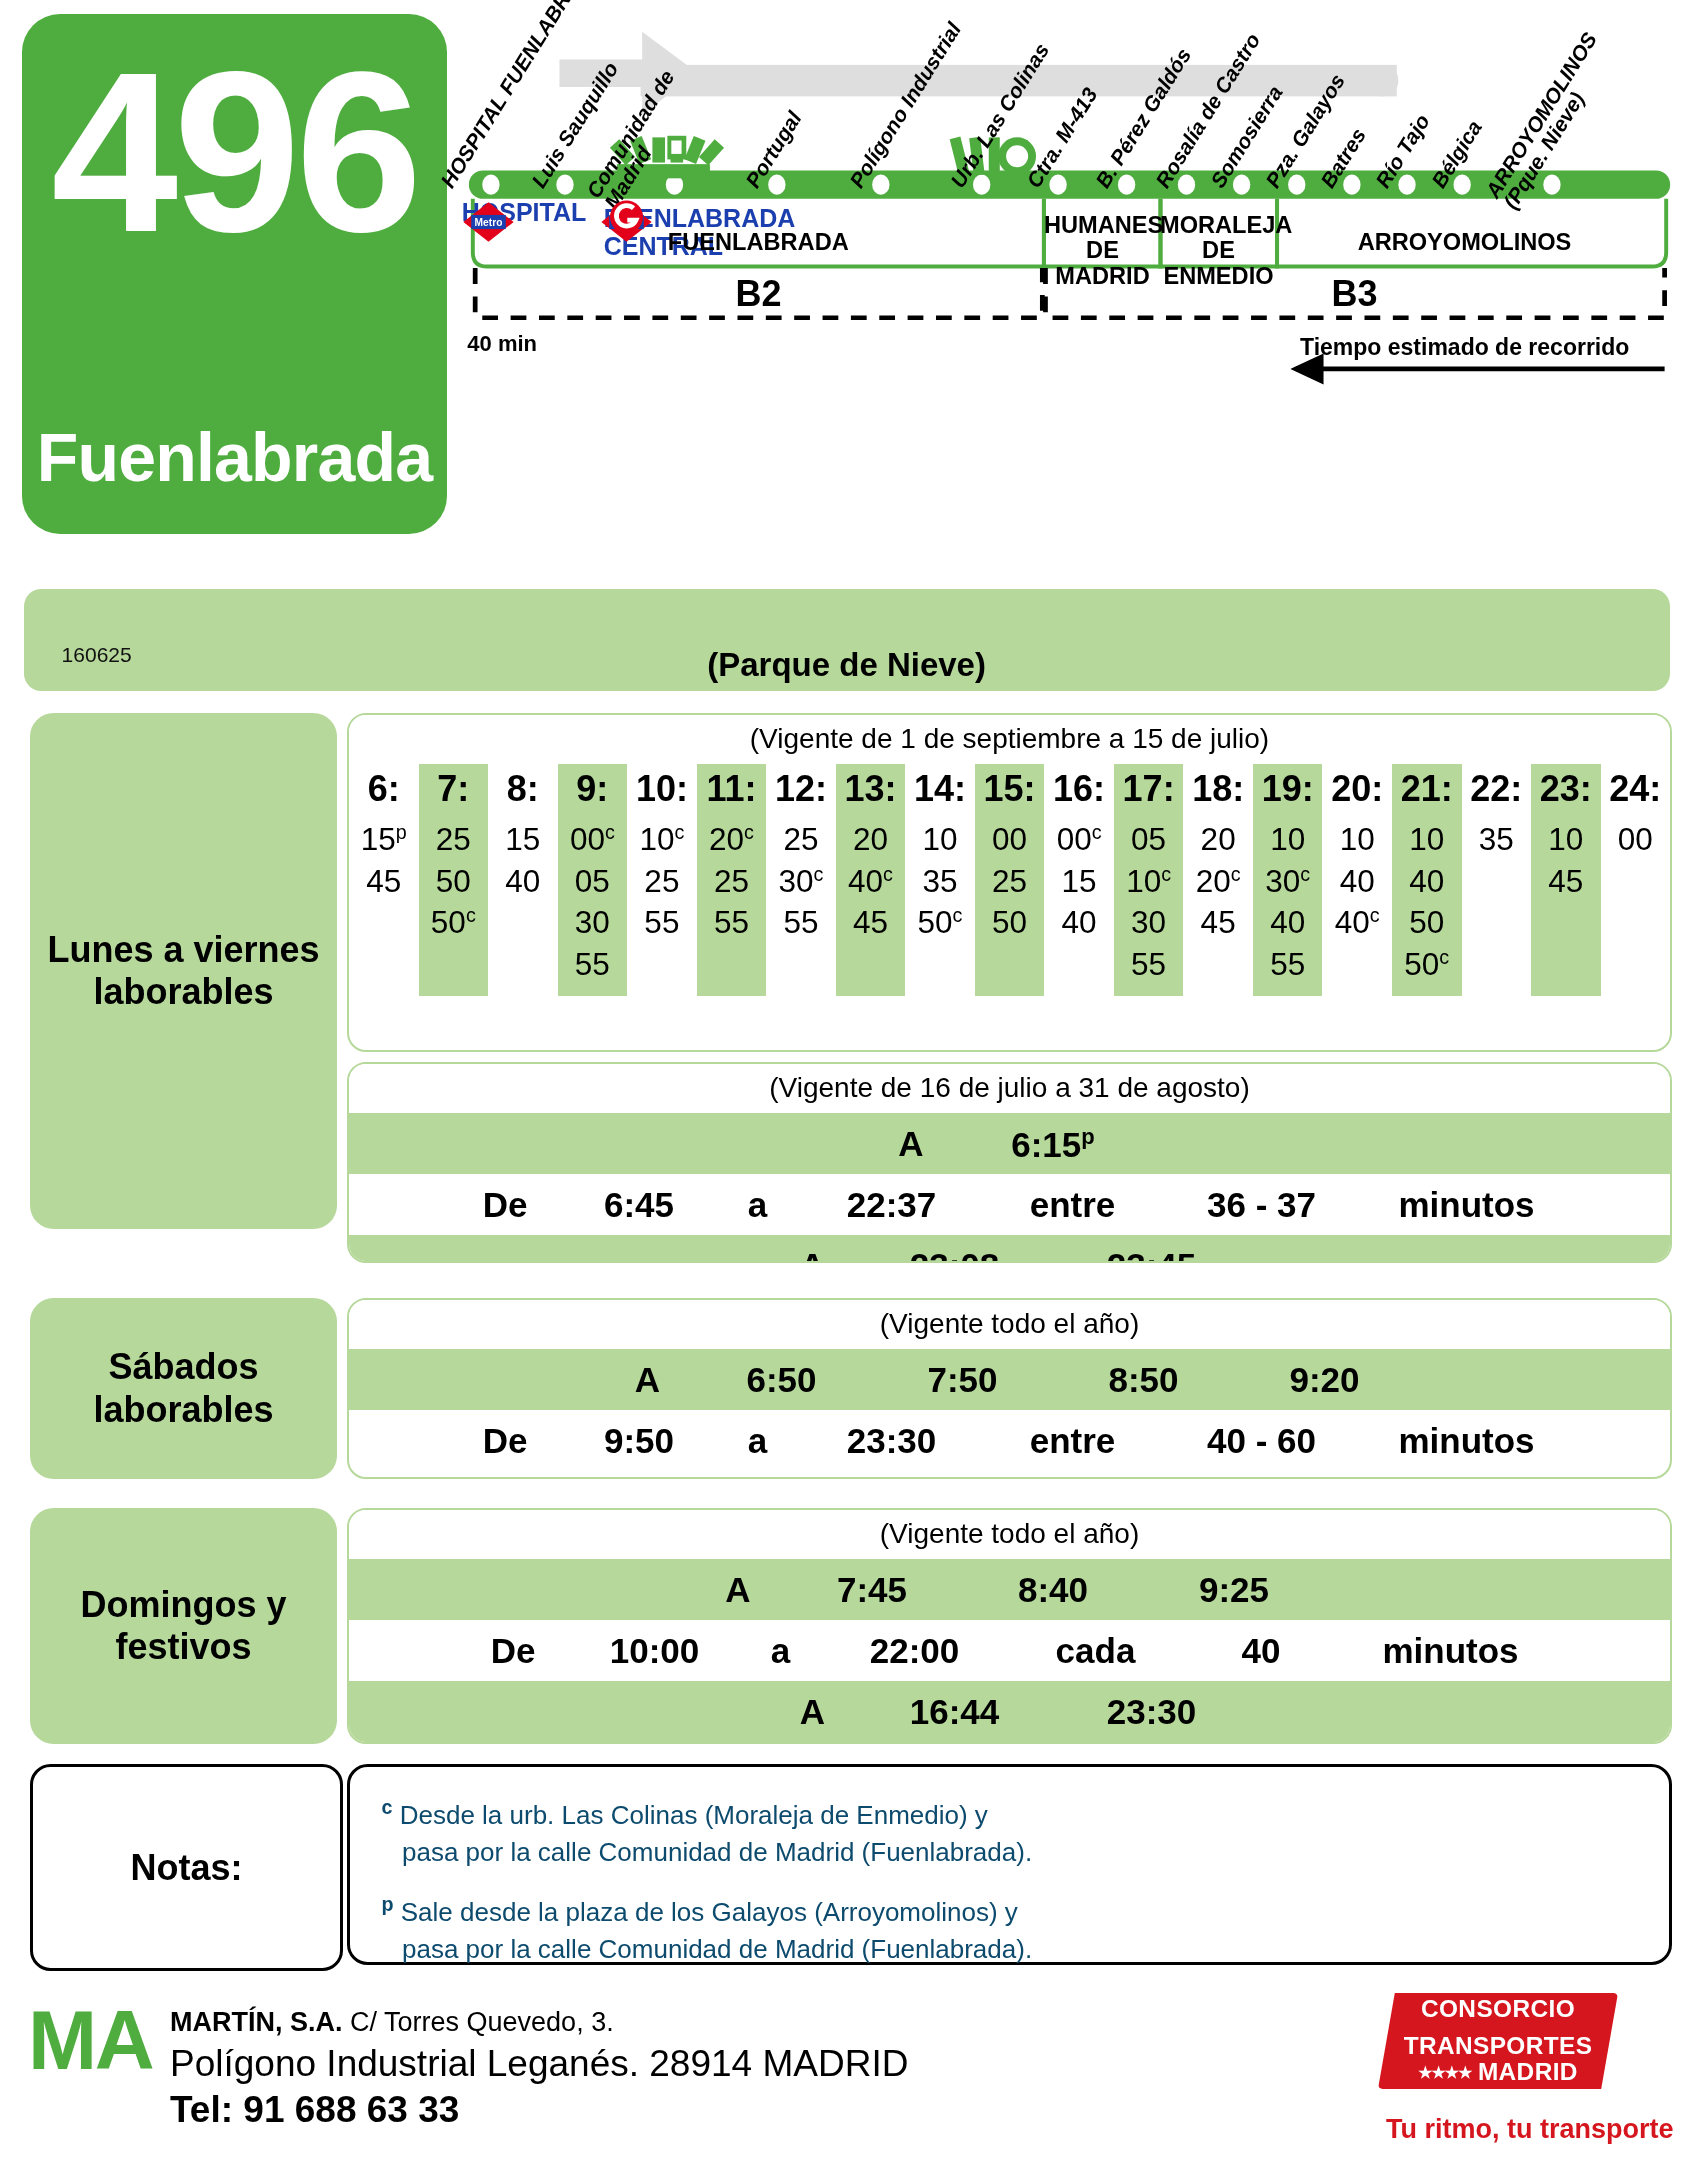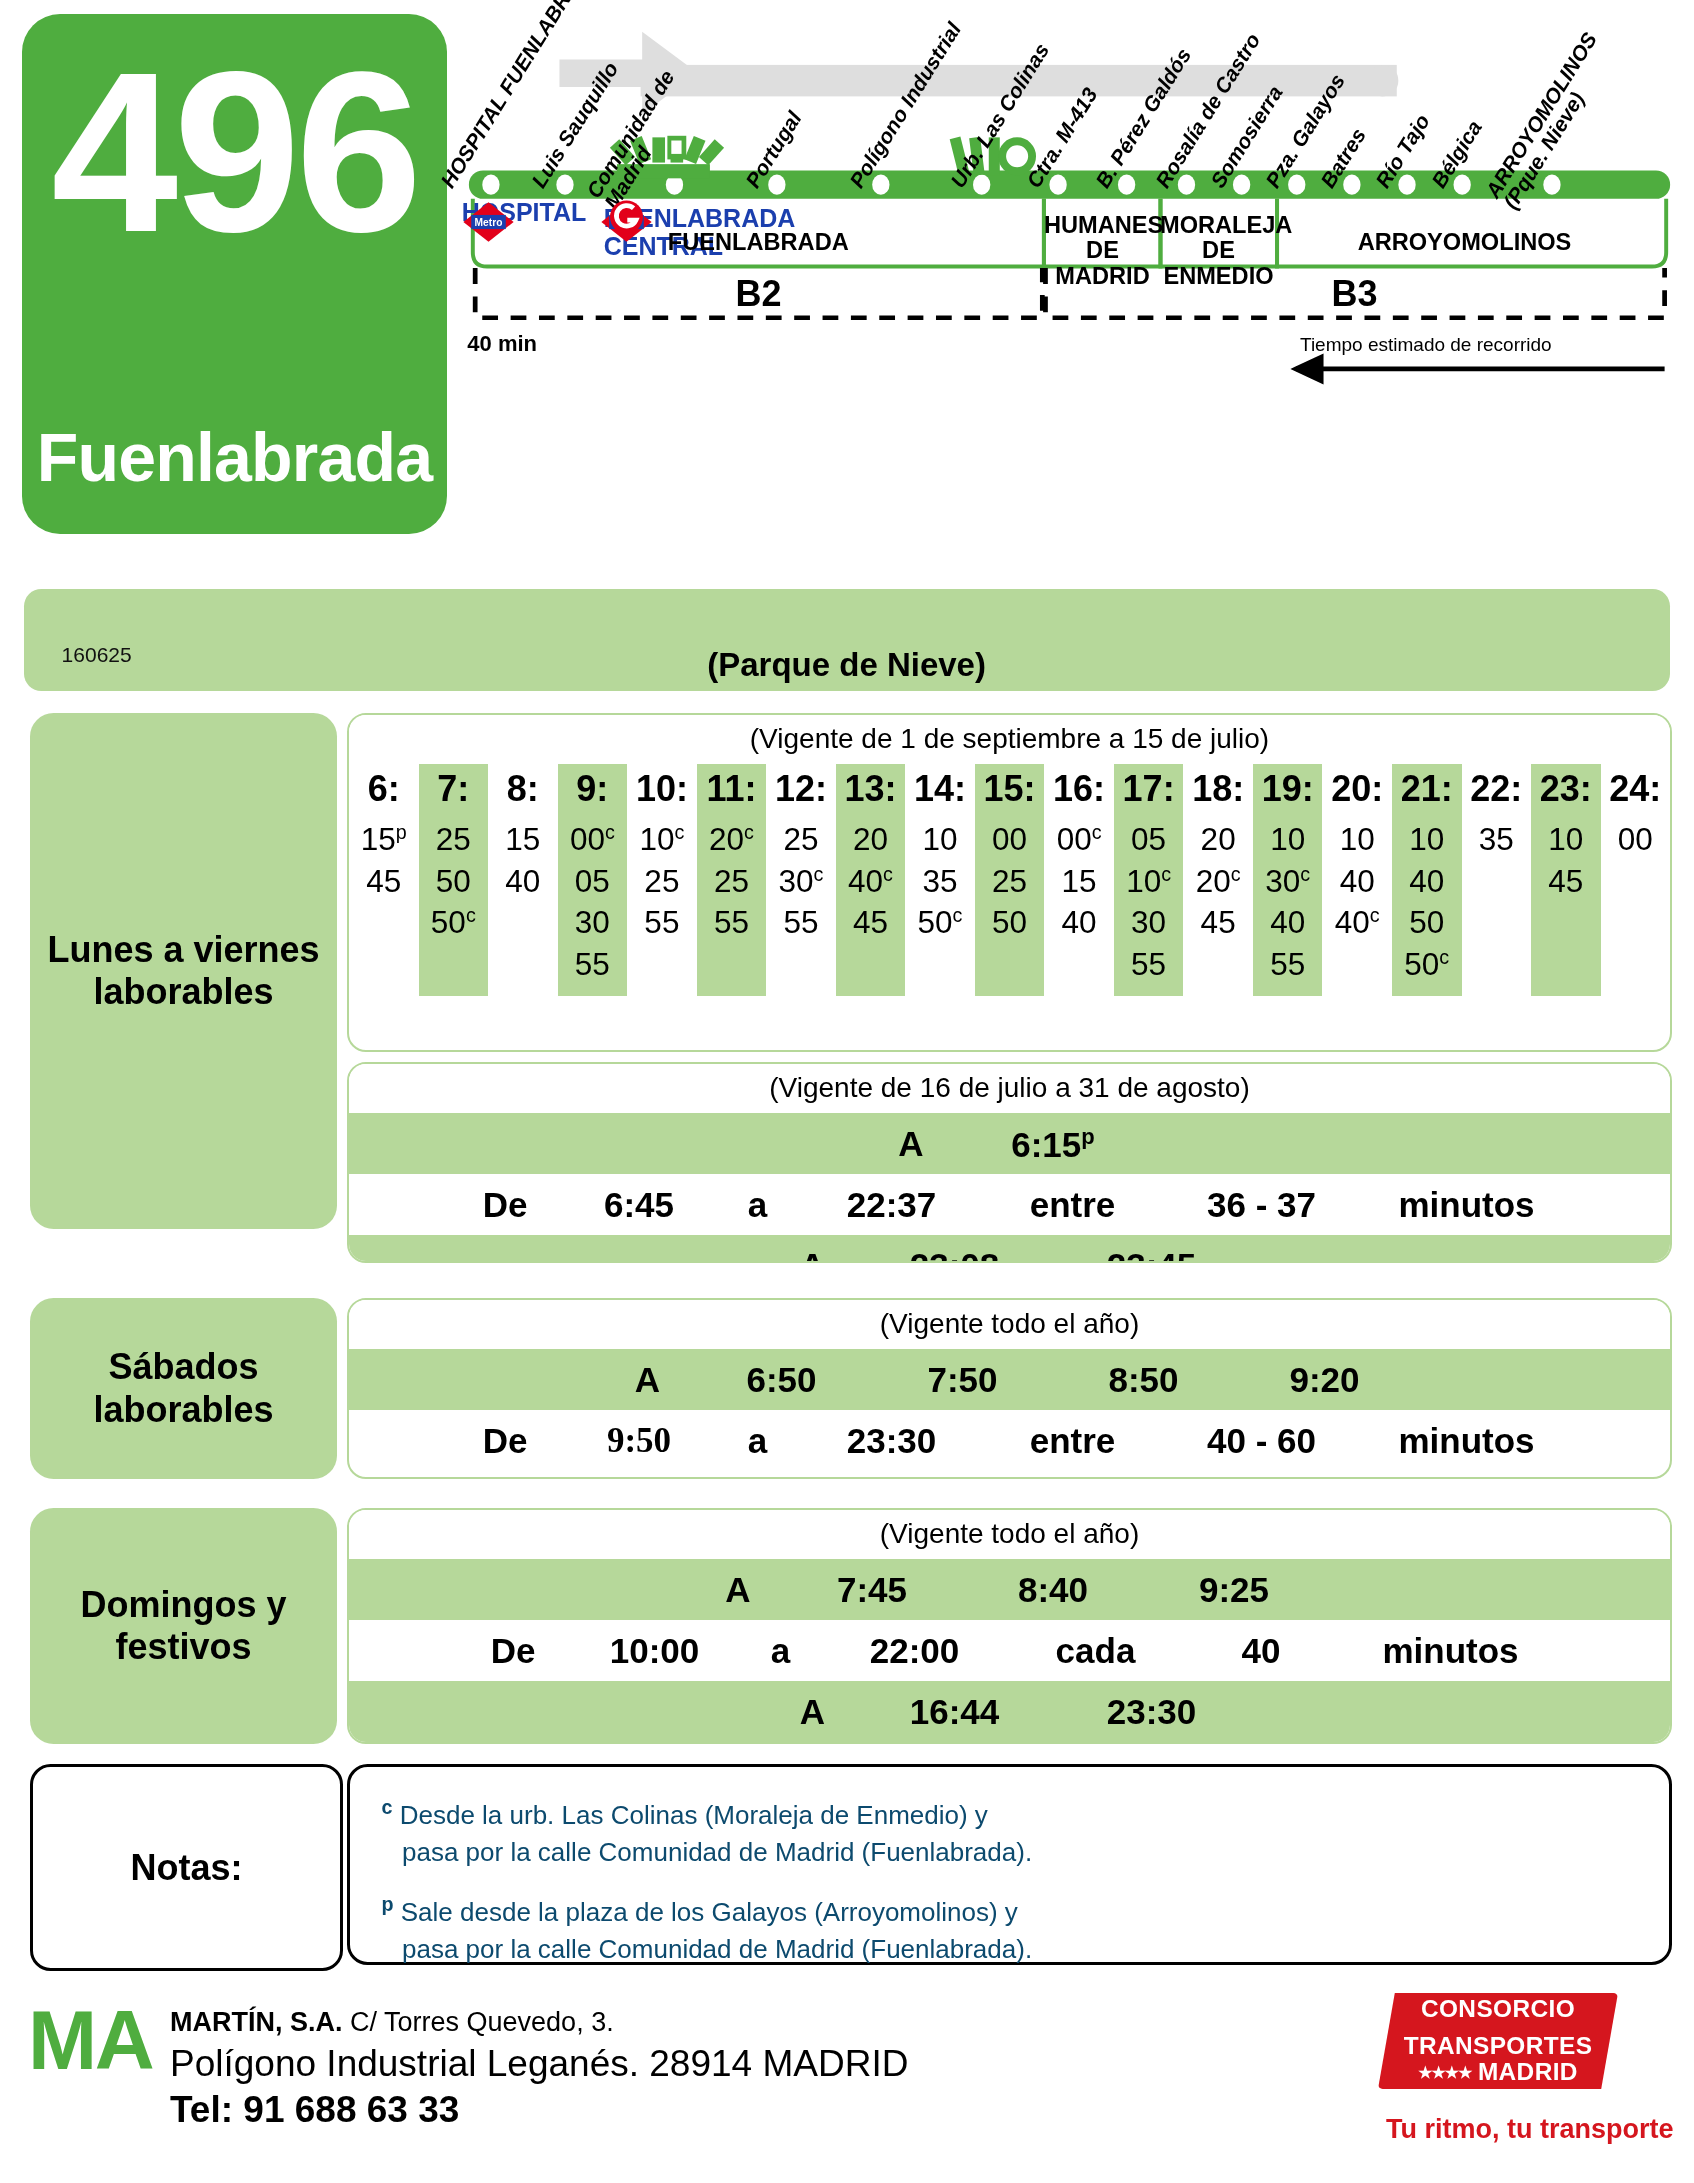--- a/index.html
+++ b/index.html
@@ -43,21 +43,21 @@
   }
   .stoplabel.big{font-size:21px;font-style:italic;}
   .stoplabel.caps{font-size:21px;}
   .metroblk{position:absolute;font-weight:bold;color:#1b3fae;}
   .zonecell{
     position:absolute;font-weight:bold;color:#000;text-align:center;
     font-size:23.6px;line-height:1.08;
   }
   .zoneband{position:absolute;font-weight:bold;font-size:36px;text-align:center;}
   .fortymin{position:absolute;font-weight:bold;font-size:22px;}
-  .tiempo{position:absolute;font-weight:normal;font-size:19px;}
+  .tiempo{position:absolute;font-weight:bold;font-size:23px;}
 
   
   .titlebar{
     position:absolute;left:23.6px;top:589px;width:1646px;height:102px;
     background:#b6d89a;border-radius:17.3px;
   }
   .titlebar .code{
     position:absolute;left:38px;top:54px;font-size:21px;color:#111;font-weight:normal;
   }
   .titlebar .t1{
@@ -446,21 +446,21 @@
         <span style="width:87px;">A</span>
         <span style="width:181px;">6:50</span>
         <span style="width:181px;">7:50</span>
         <span style="width:181px;">8:50</span>
         <span style="width:181px;">9:20</span>
       </div>
     </div>
     <div class="row">
       <div class="rowline">
         <span style="width:110px;">De</span>
-        <span style="width:158px;font-family:Liberation Serif, serif;">9:50</span>
+        <span style="width:158px;">9:50</span>
         <span style="width:79px;">a</span>
         <span style="width:189px;">23:30</span>
         <span style="width:173px;">entre</span>
         <span style="width:205px;">40 - 60</span>
         <span style="width:205px;">minutos</span>
       </div>
     </div>
   </div>
 
   <div class="daylabel" style="left:30px;top:1508px;width:307px;height:236px;">Domingos y festivos</div>

